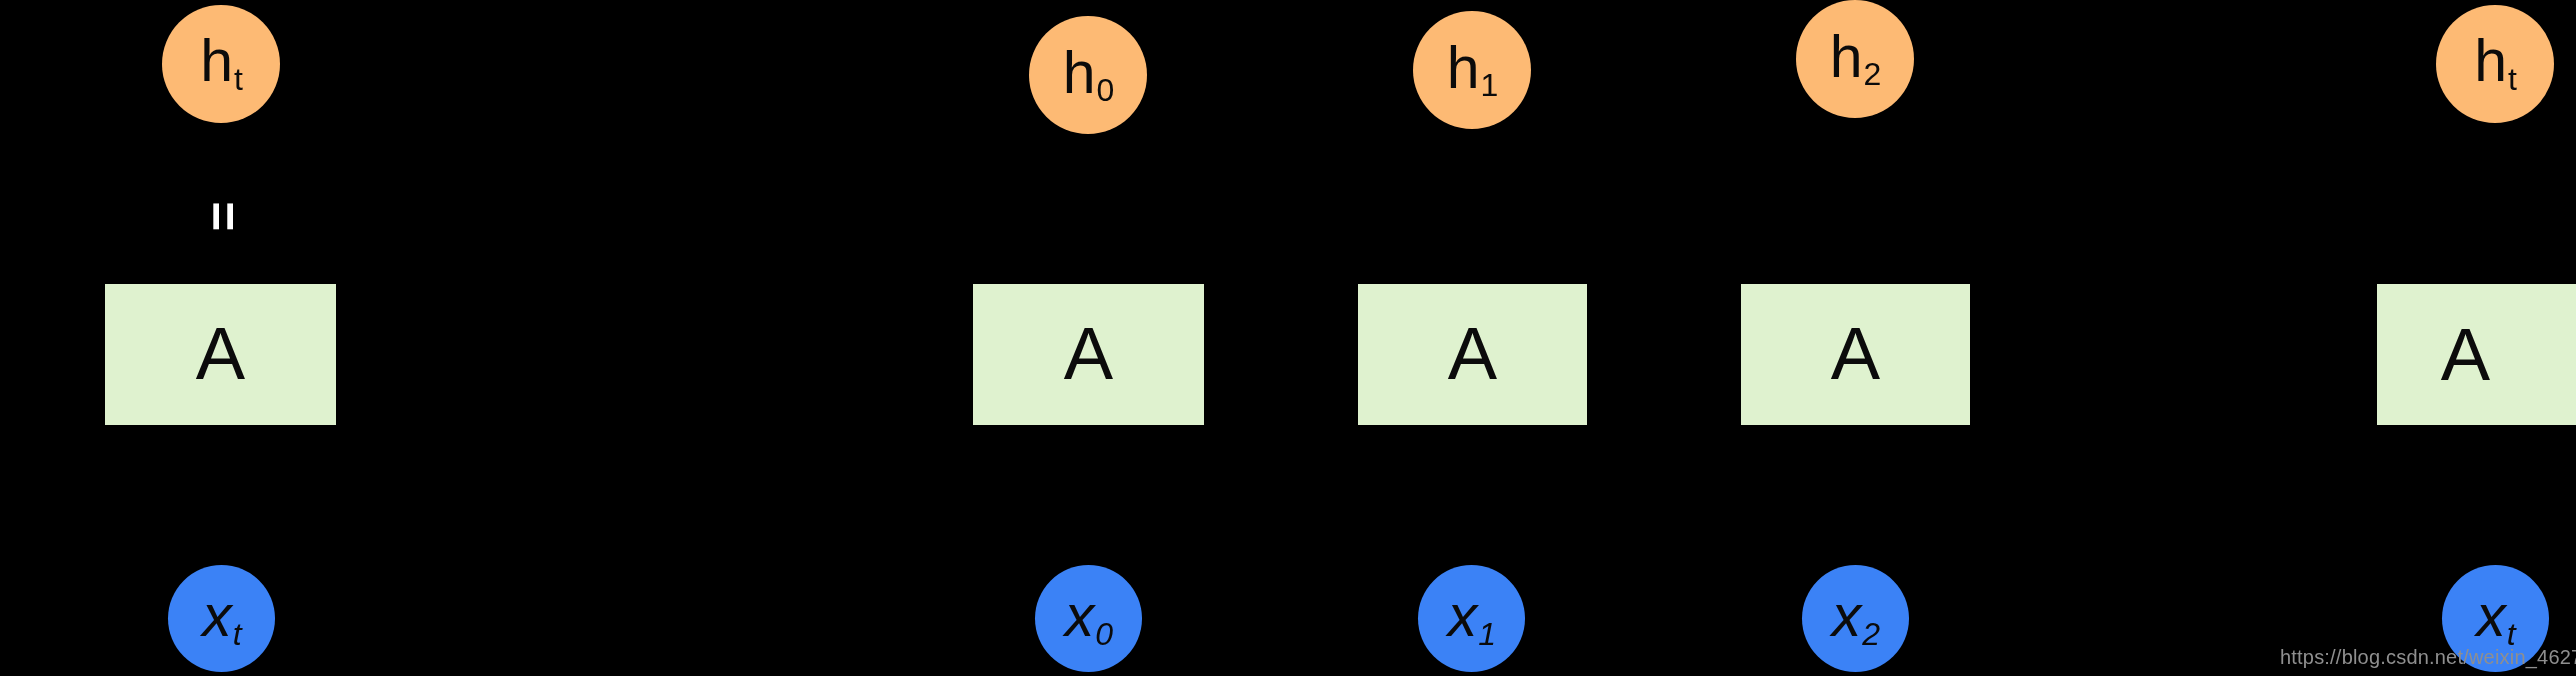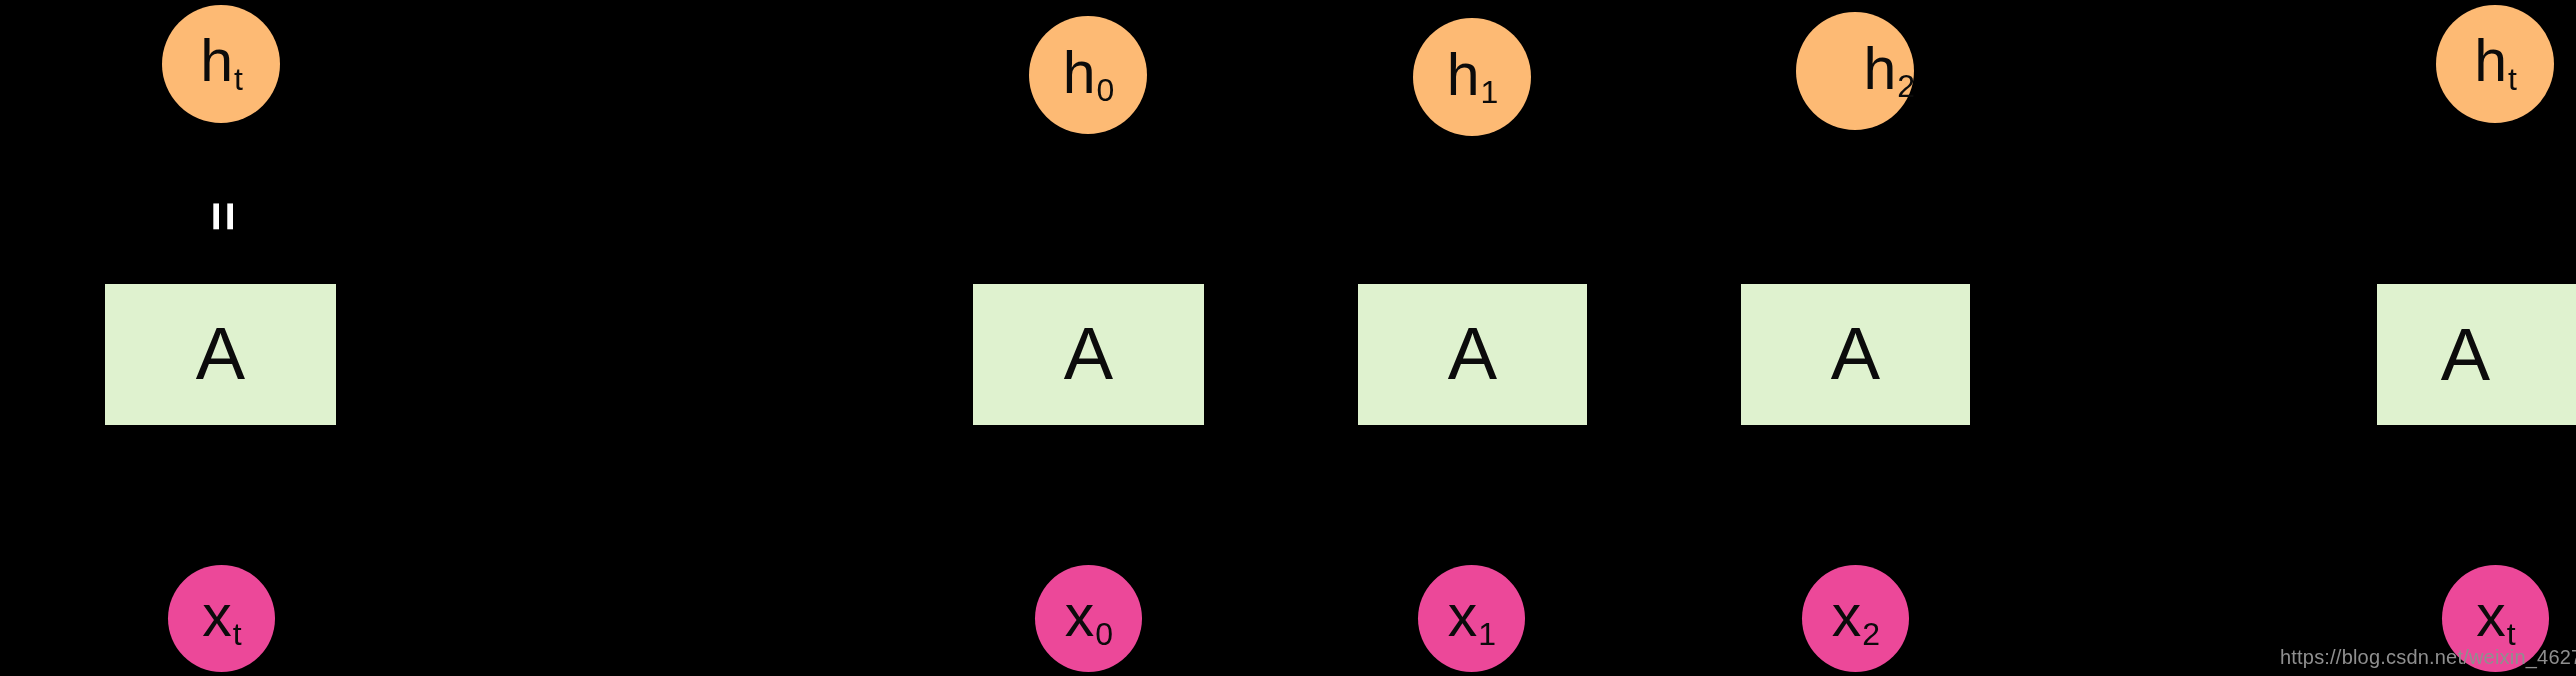--- a/index.html
+++ b/index.html
@@ -46,21 +46,21 @@
 
   .ellipse .sub {
     font-size: 32px;
     vertical-align: baseline;
     position: relative;
     top: 8.6px;
     left: 1px;
   }
 
   .h-node   { background: #fdba74; }
-  .x-node   { background: #ec4899; }
+  .x-node   { background: #3b82f6; font-style: italic; }
 
   .a-box {
     background: #dff2cf;
     color: #0b0b0b;
     border: 0;
   }
   .a-box .glyph {
     font-size: 74px;
     line-height: 1;
     font-weight: 400;
@@ -114,33 +114,33 @@
   </div>
 
   <div class="node a-box" style="left:973px; top:284px; width:231px; height:141px;">
     <span class="glyph">A</span>
   </div>
 
   <div class="node ellipse x-node" style="left:1035px; top:565px; width:107px; height:107px;justify-content:center;">
     <span class="glyph"><span>x</span><span class="sub">0</span></span>
   </div>
 
-  <div class="node ellipse h-node" style="left:1413px; top:18px; width:118px; height:118px;">
+  <div class="node ellipse h-node" style="left:1413px; top:11px; width:118px; height:118px;">
     <span class="glyph"><span>h</span><span class="sub">1</span></span>
   </div>
 
   <div class="node a-box" style="left:1358px; top:284px; width:229px; height:141px;">
     <span class="glyph">A</span>
   </div>
 
   <div class="node ellipse x-node" style="left:1418px; top:565px; width:107px; height:107px;">
     <span class="glyph"><span>x</span><span class="sub">1</span></span>
   </div>
 
-  <div class="node ellipse h-node" style="left:1796px; top:12px; width:118px; height:118px;justify-content:flex-end;">
+  <div class="node ellipse h-node" style="left:1796px; top:0; width:118px; height:118px;">
     <span class="glyph"><span>h</span><span class="sub">2</span></span>
   </div>
 
   <div class="node a-box" style="left:1741px; top:284px; width:229px; height:141px;">
     <span class="glyph">A</span>
   </div>
 
   <div class="node ellipse x-node" style="left:1802px; top:565px; width:107px; height:107px;">
     <span class="glyph"><span>x</span><span class="sub">2</span></span>
   </div>

